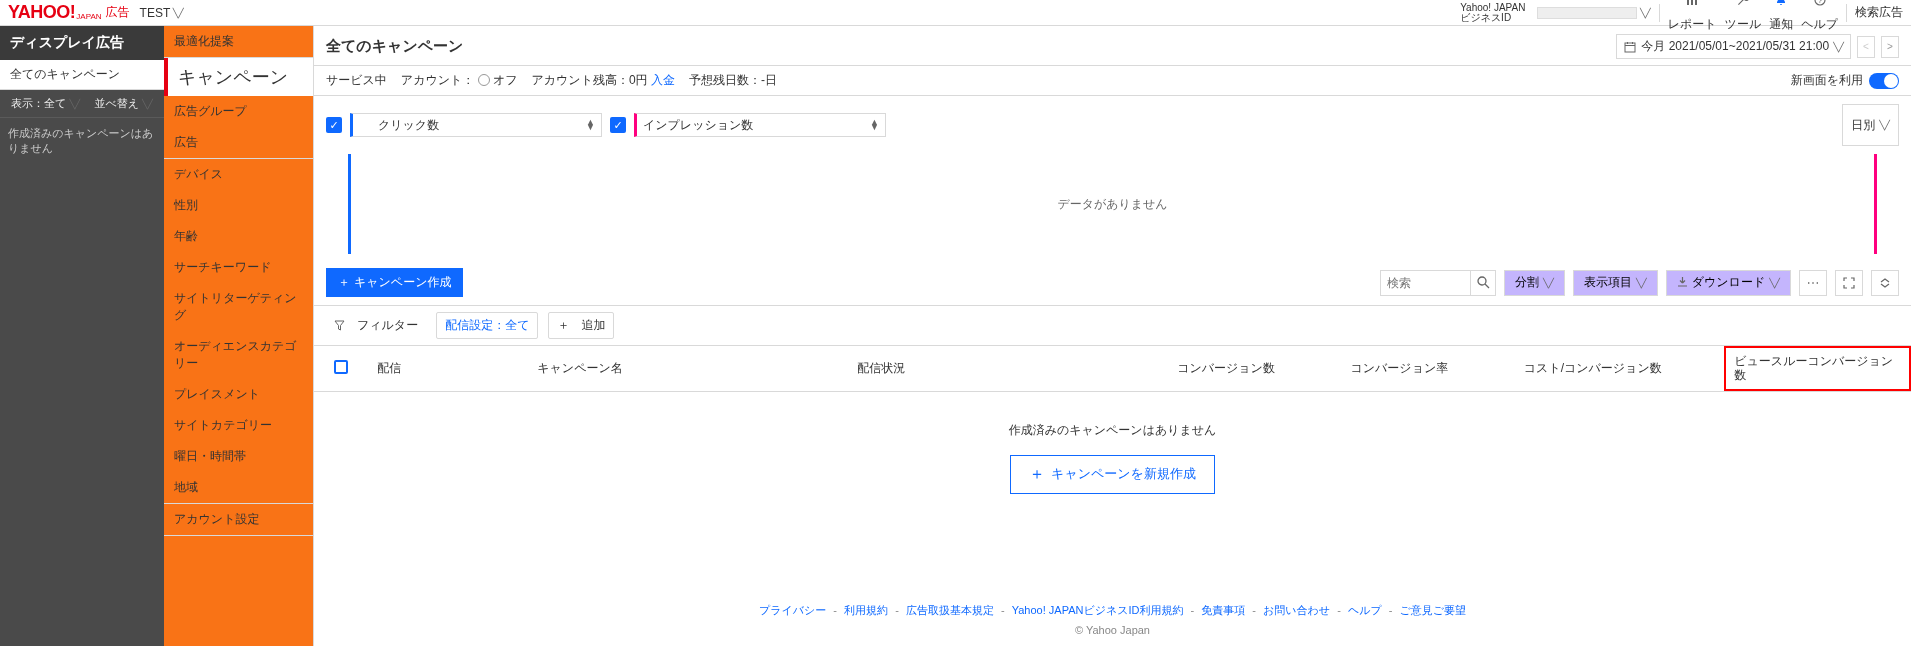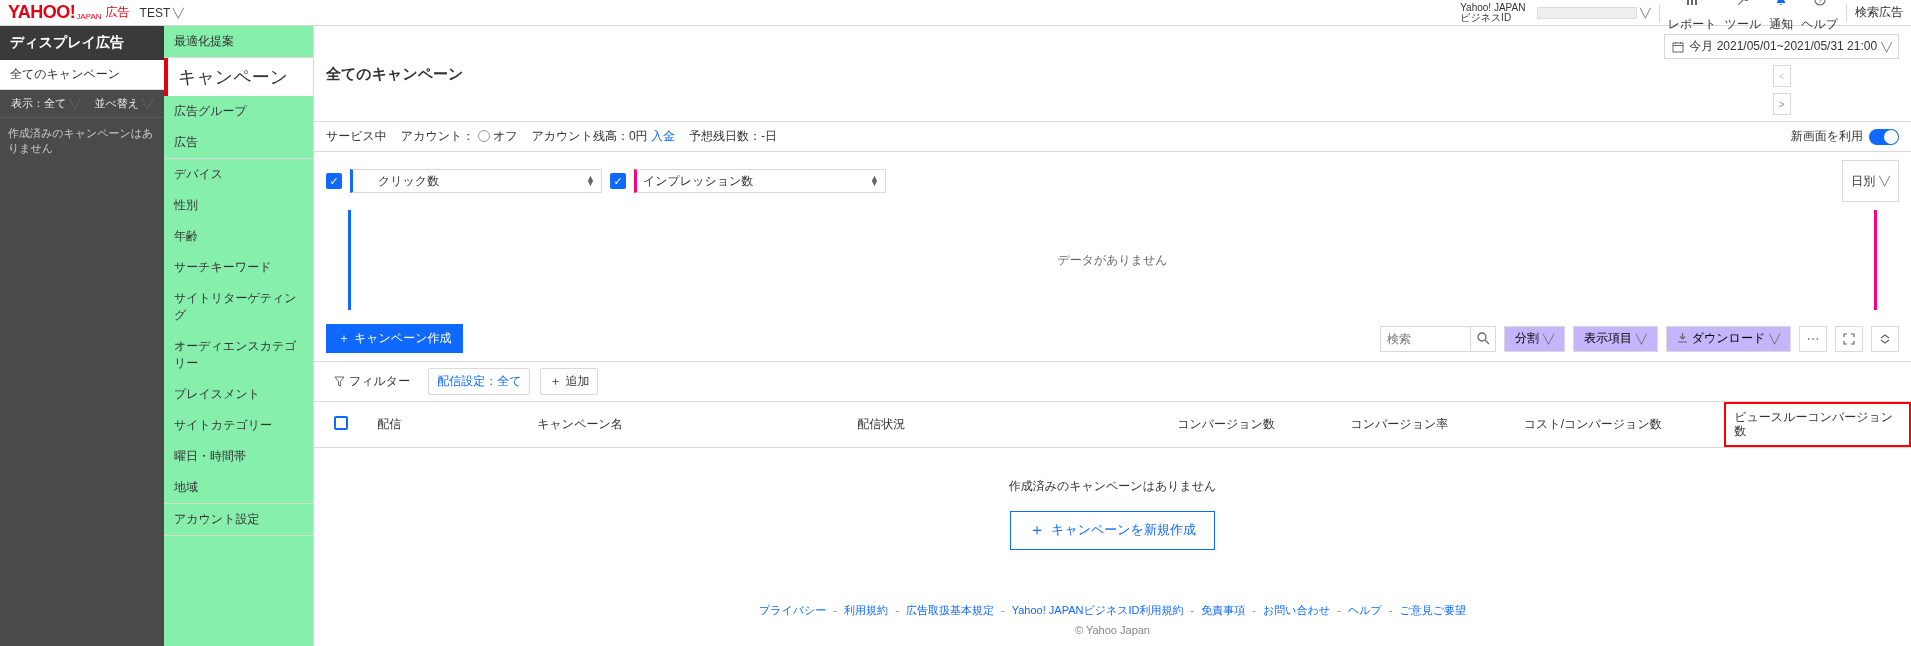--- a/index.html
+++ b/index.html
@@ -38,29 +38,29 @@
 
   
   .left-dark{width:164px;background:var(--bg-dark);color:#fff;font-size:12px;flex-shrink:0;}
   .left-dark .dark-title{background:#3a3a3a;padding:8px 10px;font-size:14px;font-weight:bold;}
   .left-dark .dark-sub{background:#fff;color:#333;padding:6px 10px;border-bottom:1px solid var(--border);cursor:pointer;}
   .left-dark .dark-ctrls{display:flex;justify-content:space-around;padding:6px 4px;border-bottom:1px solid #5a5a5a;font-size:11px;color:#eee;}
   .left-dark .dark-ctrls span{cursor:pointer;}
   .left-dark .dark-empty{padding:8px 8px;font-size:11px;color:#ccc;line-height:1.4;}
 
   
-  .menu-col{width:150px;border-right:1px solid var(--border);flex-shrink:0;background:#86efac;}
+  .menu-col{width:150px;border-right:1px solid var(--border);flex-shrink:0;background:#f97316;}
   .menu-item{padding:7px 10px;font-size:12px;cursor:pointer;border-bottom:0;position:relative;}
   .menu-item.active{border-left:4px solid var(--y-red);background:#fff;font-size:18px;font-weight:500;}
   .menu-sep{height:1px;background:var(--border);margin:0;}
 
   
   .main{flex:1;overflow:auto;background:#fff;display:flex;flex-direction:column;}
   .main-head{padding:8px 12px 6px;font-size:15px;font-weight:bold;border-bottom:1px solid var(--border);display:flex;align-items:center;}
-  .main-head-right{margin-left:auto;display:flex;align-items:center;gap:6px;font-size:12px;font-weight:normal;flex-direction:column;}
+  .main-head-right{margin-left:auto;display:flex;align-items:center;gap:6px;font-size:12px;font-weight:normal;}
   .date-picker{border:1px solid var(--border);padding:3px 6px;display:flex;align-items:center;gap:4px;cursor:pointer;}
   .nav-arrow{width:18px;height:22px;border:1px solid var(--border);display:flex;align-items:center;justify-content:center;font-size:10px;color:#999;cursor:pointer;}
   .nav-arrow.disabled{color:#ccc;}
 
   .status-bar{padding:6px 12px;border-bottom:1px solid var(--border);display:flex;align-items:flex-end;gap:14px;font-size:12px;color:#333;}
   .status-bar .radio{width:12px;height:12px;border:1px solid #999;border-radius:50%;display:inline-block;vertical-align:-2px;}
   .status-bar .right{margin-left:auto;display:flex;align-items:center;gap:6px;}
   .toggle{width:30px;height:16px;background:var(--y-blue);border-radius:8px;position:relative;cursor:pointer;}
   .toggle::after{content:"";position:absolute;right:1px;top:1px;width:14px;height:14px;background:#fff;border-radius:50%;}
 
@@ -78,21 +78,21 @@
   .toolbar{padding:8px 12px;display:flex;align-items:center;gap:8px;border-top:0;}
   .btn-primary{background:var(--y-blue);color:#fff;border:none;padding:6px 12px;font-size:12px;cursor:pointer;display:flex;align-items:center;gap:4px;}
   .btn-outline{background:#c4b5fd;border:1px solid var(--border);padding:5px 10px;font-size:12px;cursor:pointer;display:flex;align-items:center;gap:4px;height:26px;}
   .tb-spacer{flex:1;}
   .search{display:flex;height:26px;}
   .search input{border:1px solid var(--border);height:26px;padding:0 6px;font-size:12px;width:90px;border-right:none;}
   .search .sbtn{width:26px;height:26px;border:1px solid var(--border);display:flex;align-items:center;justify-content:center;cursor:pointer;color:#666;}
   .icon-btn{width:28px;height:26px;border:1px solid var(--border);display:flex;align-items:center;justify-content:center;cursor:pointer;color:#666;font-size:13px;}
 
   .filter-row{padding:6px 12px;display:flex;align-items:center;gap:10px;border-top:1px solid var(--border);border-bottom:1px solid var(--border);}
-  .filter-row .f-item{display:flex;align-items:center;gap:4px;font-size:12px;cursor:pointer;padding:4px 8px;}
+  .filter-row .f-item{display:flex;align-items:center;gap:12px;font-size:12px;cursor:pointer;padding:4px 8px;}
   .filter-row .f-item.link{color:var(--y-blue);border:1px solid var(--border);border-radius:2px;}
   .filter-row .f-item.add{border:1px solid var(--border);border-radius:2px;}
 
   table.grid{width:100%;border-collapse:collapse;font-size:12px;}
   table.grid th{border-bottom:1px solid var(--border);padding:8px 10px;text-align:left;font-weight:normal;color:#333;background:#fff;white-space:nowrap;}
   table.grid th.chk{width:40px;text-align:center;}
   .th-highlight{outline:2px solid #ff0000;outline-offset:-2px;}
   .th-chk{width:14px;height:14px;border:2px solid var(--y-blue);border-radius:2px;display:inline-block;background:#fff;cursor:pointer;}
 
   .empty-zone{padding:30px 0;text-align:center;color:#333;}

